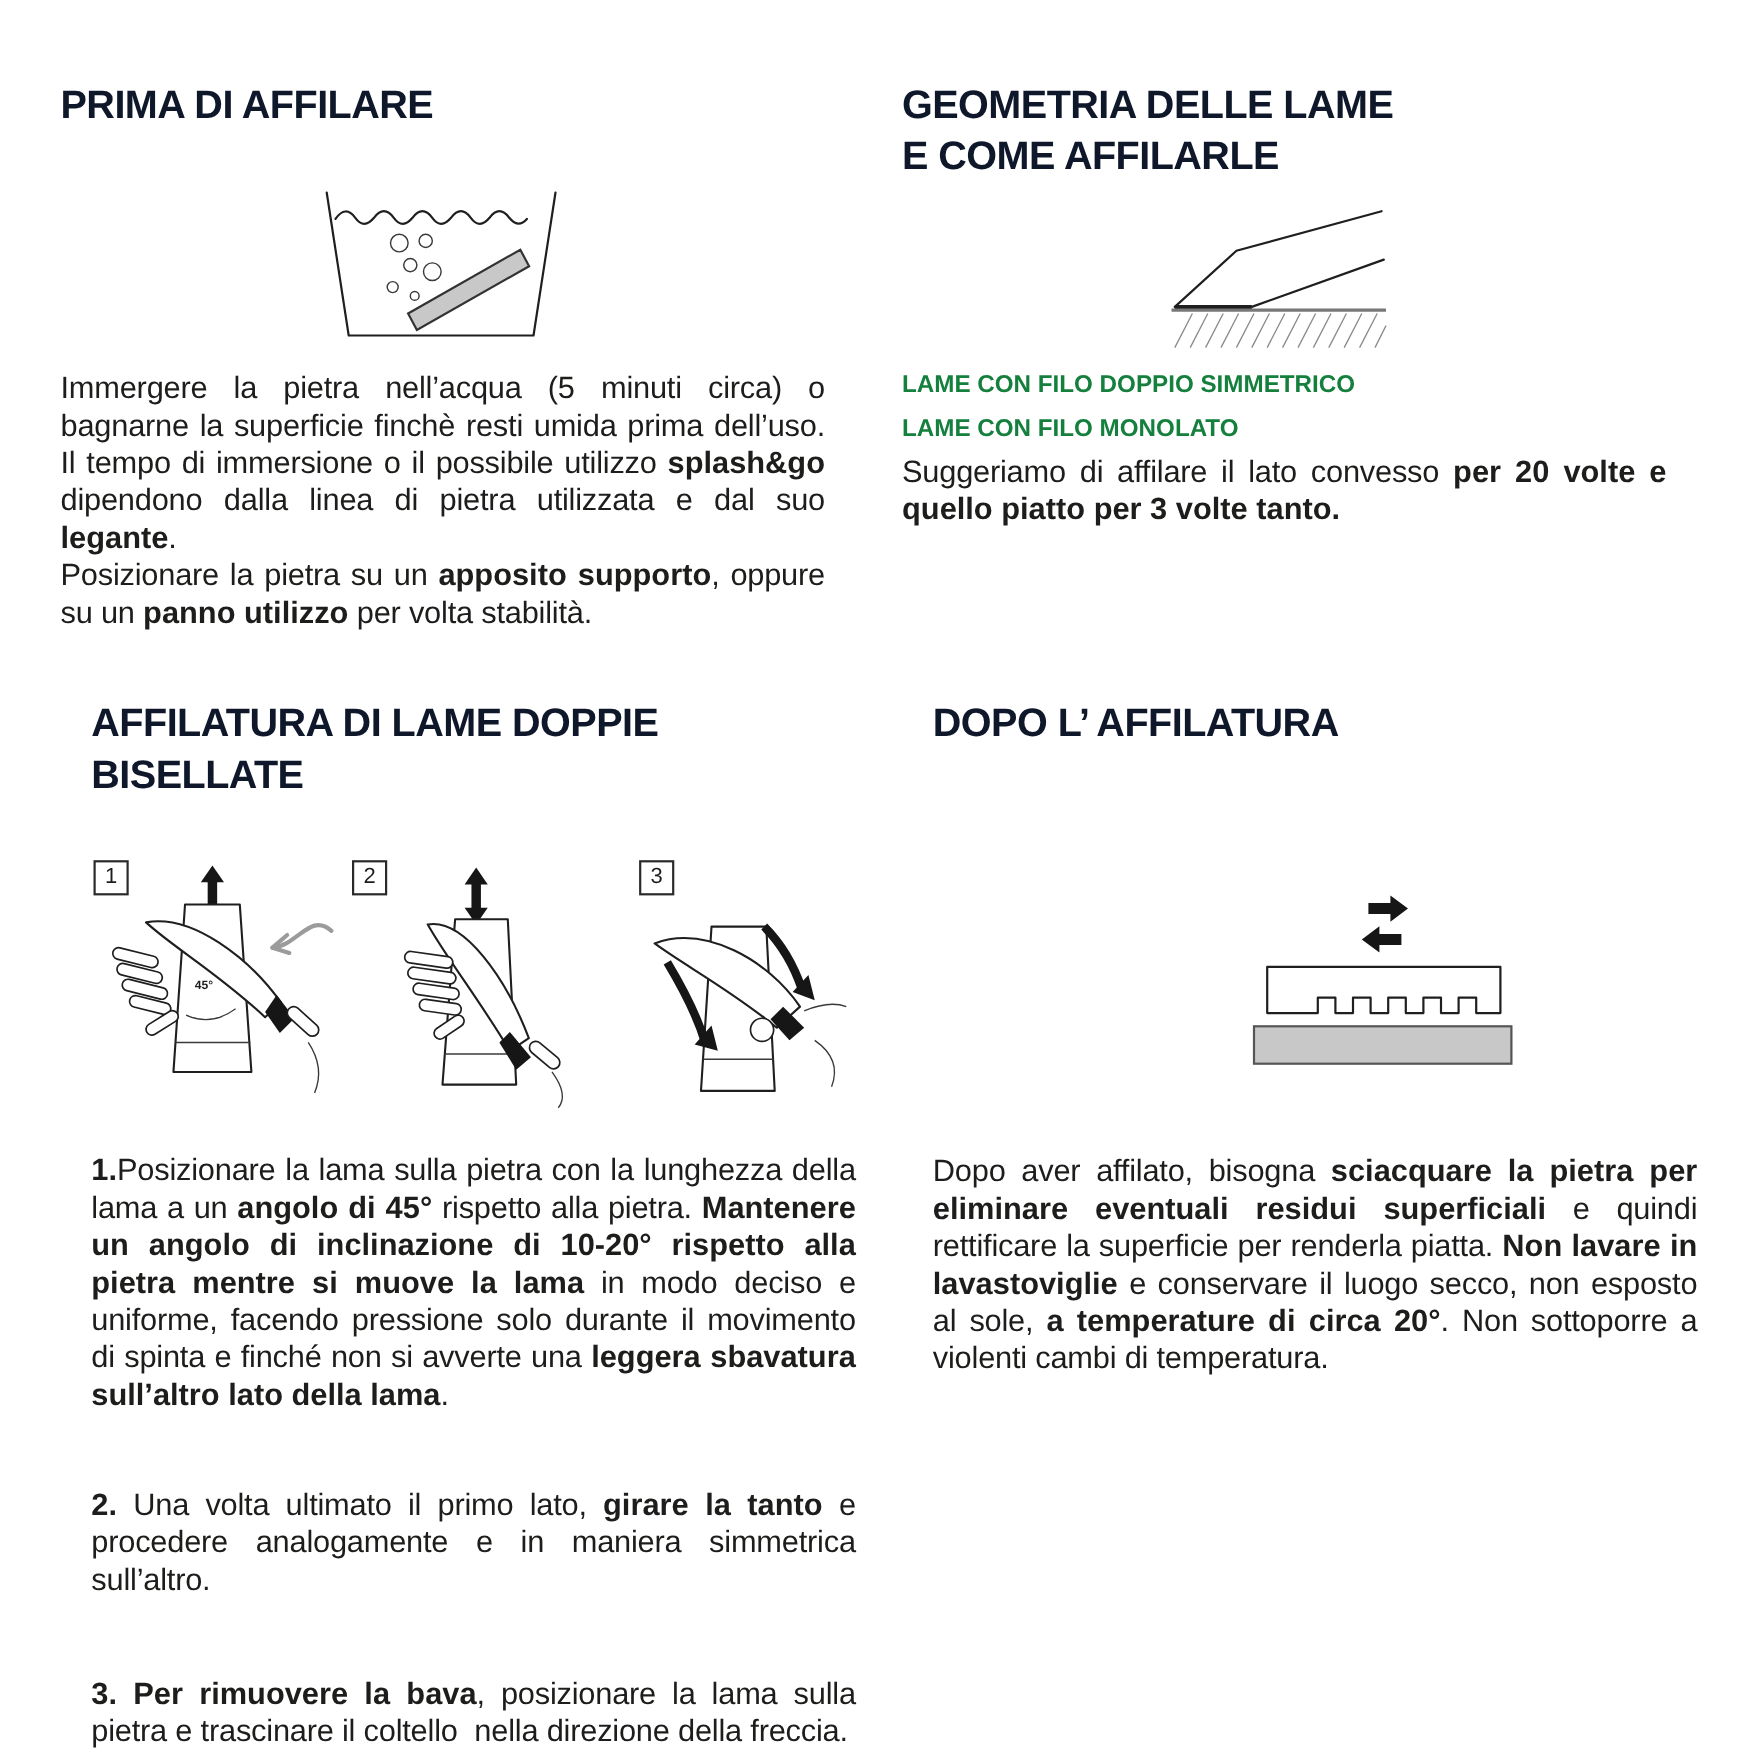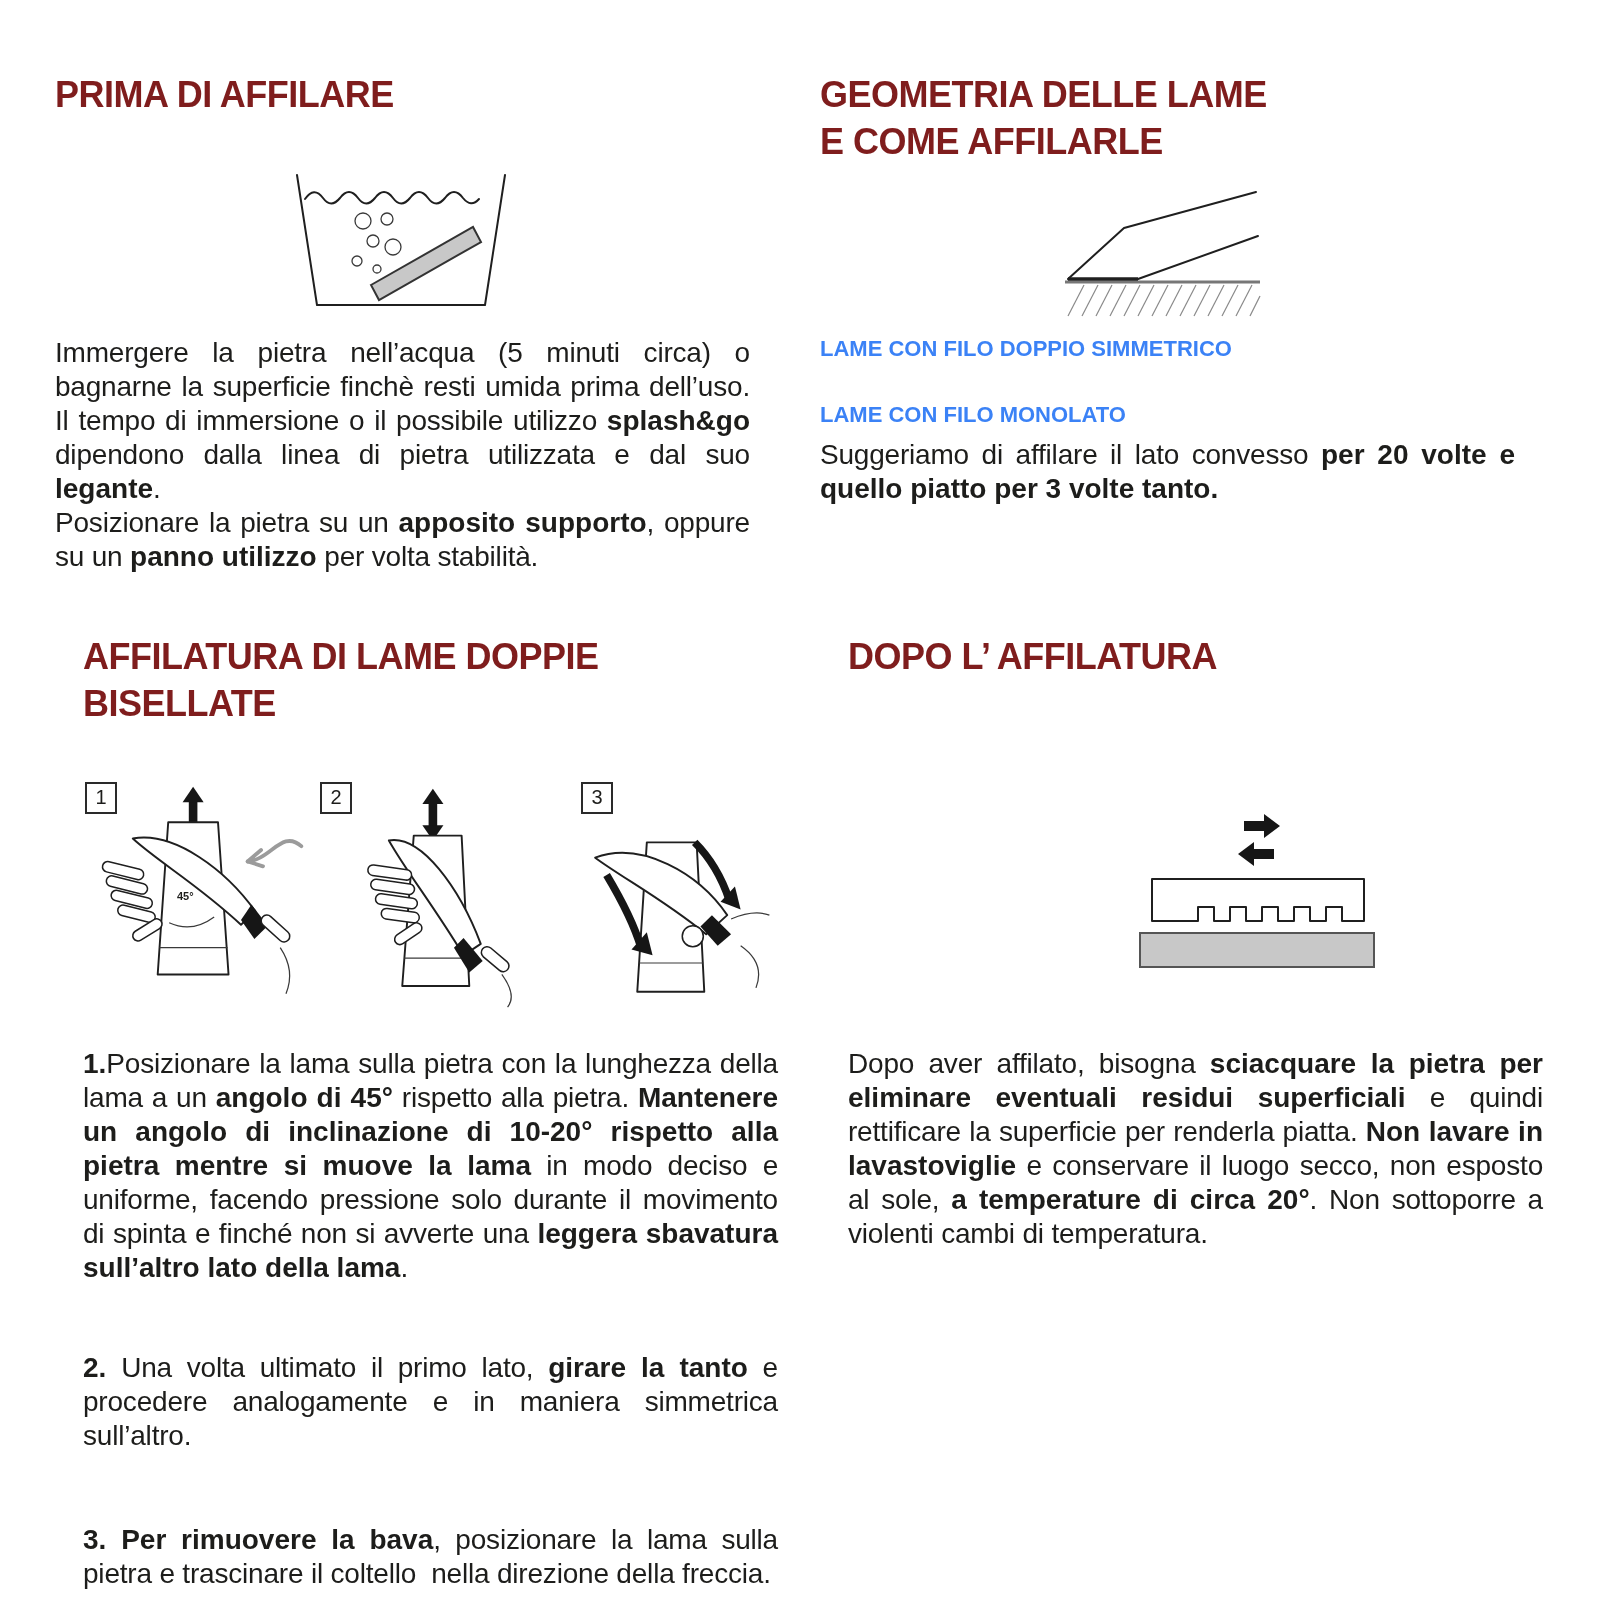--- a/index.html
+++ b/index.html
@@ -7,30 +7,30 @@
     width:1600px;height:1600px;background:#ffffff;position:relative;
     font-family:"Liberation Sans","DejaVu Sans",sans-serif;color:#1d1d1b;
     overflow:hidden;
   }
   section{position:absolute;width:695px;}
   .col-left{left:55px;}
   .col-right{left:820px;}
   .sec-top{top:72px;}
   .sec-bottom{top:634px;margin-left:28px;}
   h1{
-    margin:0;font-size:36px;font-weight:bold;color:#7f1d1d;
+    margin:0;font-size:36px;font-weight:bold;color:#0f172a;
     line-height:1.3;letter-spacing:-0.5px;white-space:pre-line;
   }
   .para{
     font-size:28px;line-height:34px;text-align:justify;
     white-space:pre-wrap;letter-spacing:-0.2px;
   }
   .para b{letter-spacing:0;}
   .subhead{
-    font-size:22px;font-weight:bold;color:#3b82f6;letter-spacing:0;
+    font-size:22px;font-weight:bold;color:#15803d;letter-spacing:0;
     margin:0 0 10px 0;
   }
   .illus-wrap{display:flex;justify-content:center;}
   .figures-row{display:flex;gap:10px;margin-top:50px;}
   .figure{position:relative;width:225px;height:235px;flex:0 0 auto;}
   .figure svg{position:absolute;left:0;top:0;width:225px;height:235px;}
   .num-box{
     position:absolute;left:2px;top:4px;width:28px;height:28px;
     border:2px solid #2a2a2a;background:#fff;z-index:2;
     font-size:20px;display:flex;align-items:center;justify-content:center;
@@ -102,21 +102,21 @@
       <line x1="8" y1="93" x2="78" y2="93" stroke="#1f1f1f" stroke-width="3.5"></line>
 
       <path class="sketch" d="M78,93 L198,50" stroke-width="1.8"></path>
 
       <path class="sketch" d="M8,93 L64,42 L196,6" stroke-width="1.8"></path>
     </svg>
   </div>
 
   <div class="subhead" style="margin-top:18px;">LAME CON FILO DOPPIO SIMMETRICO</div>
 
-  <div class="subhead" style="margin-top:40px;">LAME CON FILO MONOLATO</div>
+  <div class="subhead" style="margin-top:14px;">LAME CON FILO MONOLATO</div>
   <div class="para"><span>Suggeriamo di affilare il lato convesso </span><b>per 20 volte e quello piatto per 3 volte tanto.</b></div>
 </section>
 
 <section class="col-left sec-bottom">
   <h1>AFFILATURA DI LAME DOPPIE
 BISELLATE</h1>
 
   <div class="figures-row">
 
     <div class="figure">

